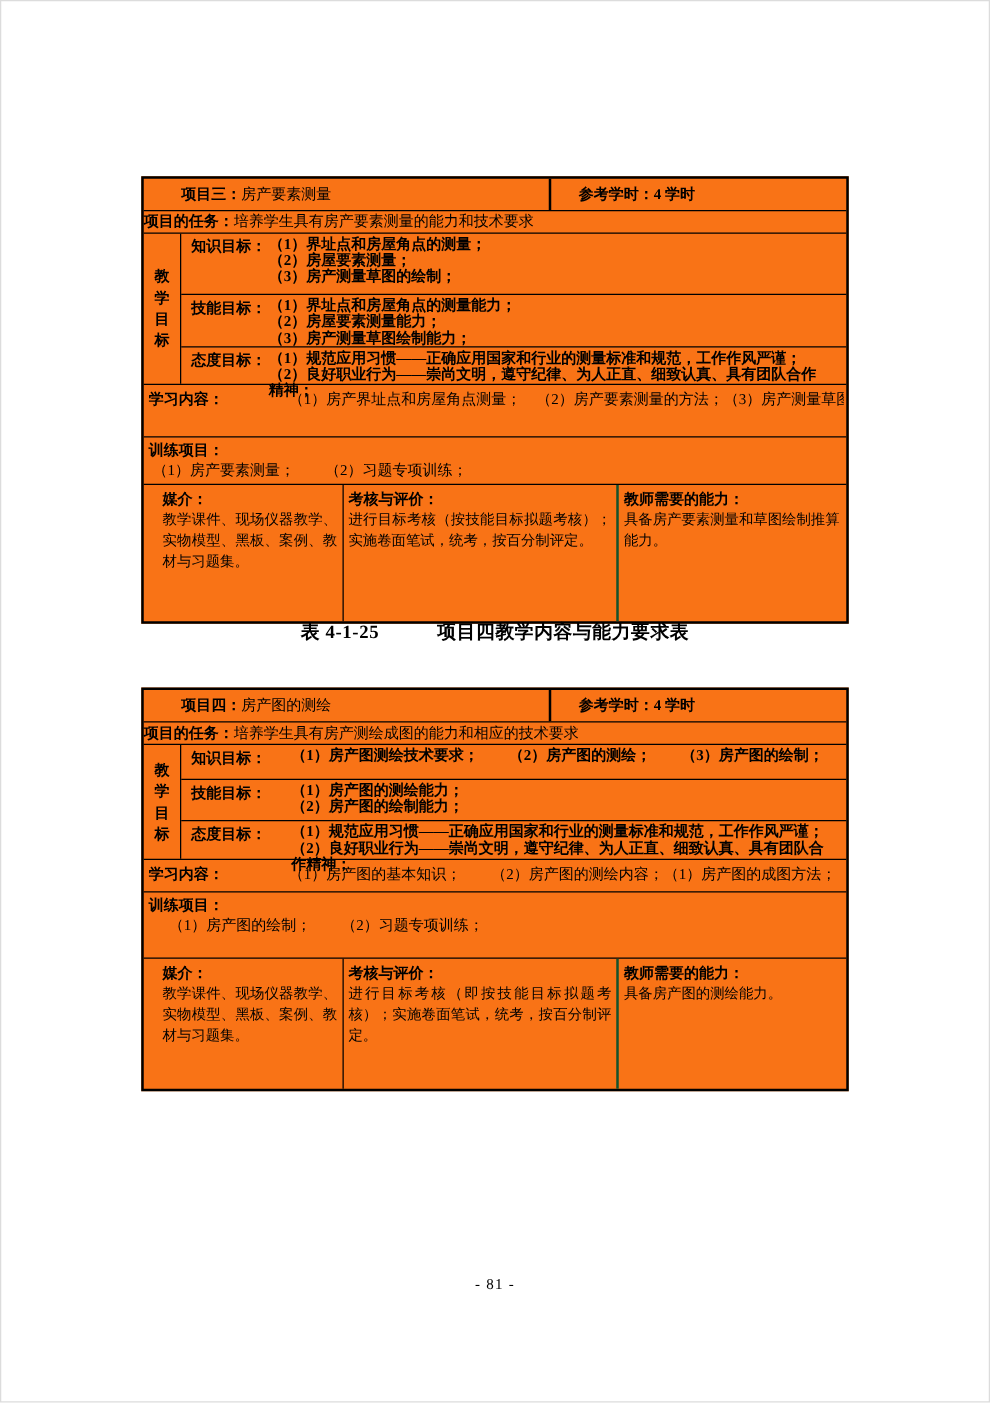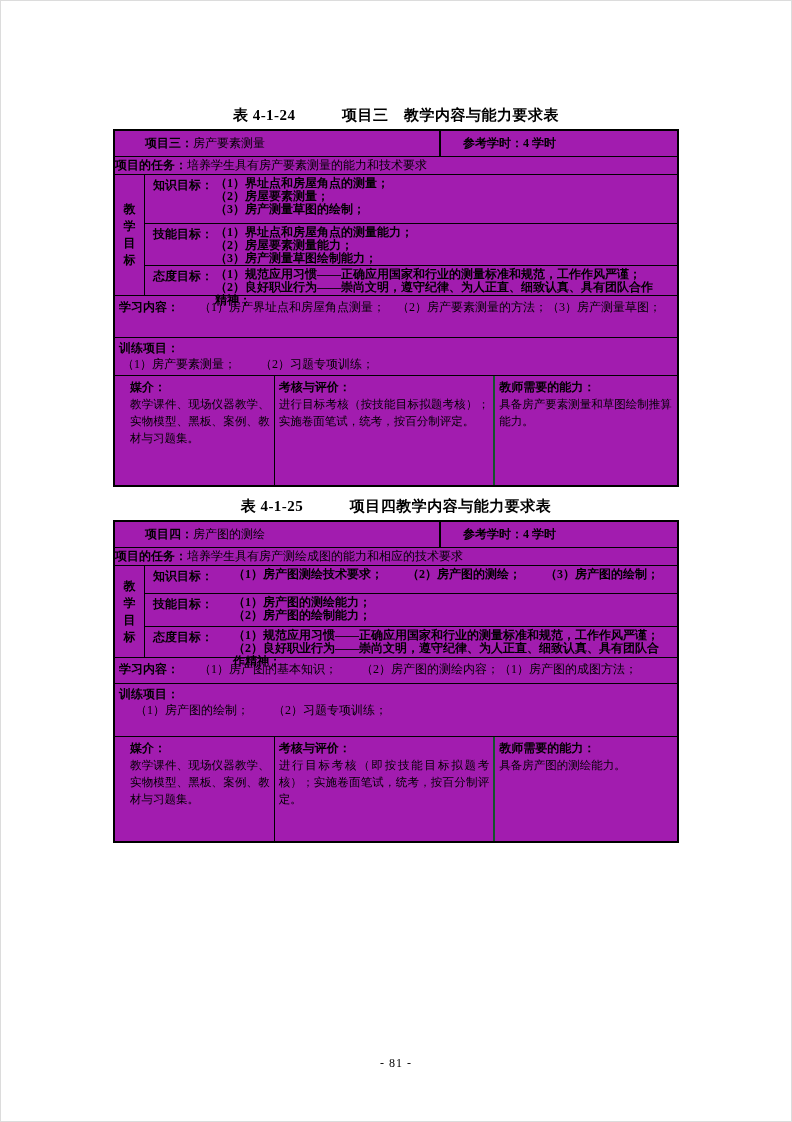--- a/index.html
+++ b/index.html
@@ -13,21 +13,21 @@
     overflow: hidden;
   }
   .page-border { position:absolute; inset:0; border:1px solid #dcdcdc; pointer-events:none; }
   .doc { position:absolute; left:113px; width:566px; }
   .doc1 { top:106px; }
   .doc2 { top:497px; }
   .caption {
     text-align:center; font-weight:bold; font-size:15px;
     line-height:18px; margin-bottom:5px; letter-spacing:0.5px;
   }
-  .tbl { border:2px solid #000; background:#a21caf; }
+  .tbl { border:2px solid #000; background:#f97316;margin-top:35px; }
   .row { border-top:1px solid #000; }
   .row:first-child { border-top:none; }
   .b { font-weight:bold; }
   .pre { white-space:pre-line; }
 
   
   .r-head { display:flex; height:25px; align-items:center; }
   .cell-project { flex:0 0 58%; border-right:2px solid #000; padding-left:30px; height:100%; display:flex; align-items:center; }
   .cell-hours { flex:1; padding-left:22px; font-weight:bold; }
 
@@ -48,21 +48,21 @@
   .goal-text { flex:1; white-space:pre-line; line-height:13px;font-weight:bold; }
   .t1 .gk { height:48px; }
   .t1 .gs { height:42px; }
   .t1 .ga { height:30px; }
   .t2 .gk { height:27px; }
   .t2 .gs { height:33px; }
   .t2 .ga { height:31px; }
   .t2 .goal-label { flex-basis:80px; }
 
   
-  .r-learning { display:flex; padding:3px 2px 0 4px; }
+  .r-learning { display:flex; padding:3px 2px 0 4px;gap:32px; }
   .t1 .r-learning { height:42px; }
   .t2 .r-learning { height:26px; }
   .learn-label { font-weight:bold; flex:0 0 80px; }
   .learn-text { flex:1; white-space:pre; overflow:hidden; }
 
   
   .r-training { padding:2px 2px 0 4px; line-height:16px; }
   .t1 .r-training { height:38px; }
   .t2 .r-training { height:53px; }
   .train-text { padding-left:3px; white-space:pre; overflow:hidden; }
@@ -74,31 +74,30 @@
   .t2 .r-bottom { height:105px; }
   .bcell { padding:3px 4px; height:100%; }
   .bc1 { flex:0 0 27%; border-right:1px solid #000; }
   .bc2 { flex:0 0 40%; border-right:2px solid #14532d; }
   .bc3 { flex:1; }
   .bhead { font-weight:bold; line-height:17px; }
   .btext { font-size:11.5px; line-height:17px; text-align:justify; }
   .bc3 .btext { text-align:left; }
 
   .page-number {
-    position:absolute; top:1056px; left:0; width:100%;
+    position:absolute; top:1020px; left:0; width:100%;
     text-align:center; font-size:12px; letter-spacing:1px;
   }
 </style>
 </head>
 <body>
 
 <div class="page-border"></div>
 
 <div class="doc doc1">
-  <div class="caption">表 4-1-24　　　项目三　教学内容与能力要求表</div>
   <div class="tbl t1">
     <div class="row r-head">
       <div class="cell-project">
         <span class="b">项目三：</span>
           <span>房产要素测量</span>
       </div>
       <div class="cell-hours">参考学时：4 学时</div>
     </div>
     <div class="row r-task">
       <span class="b">项目的任务：</span>

